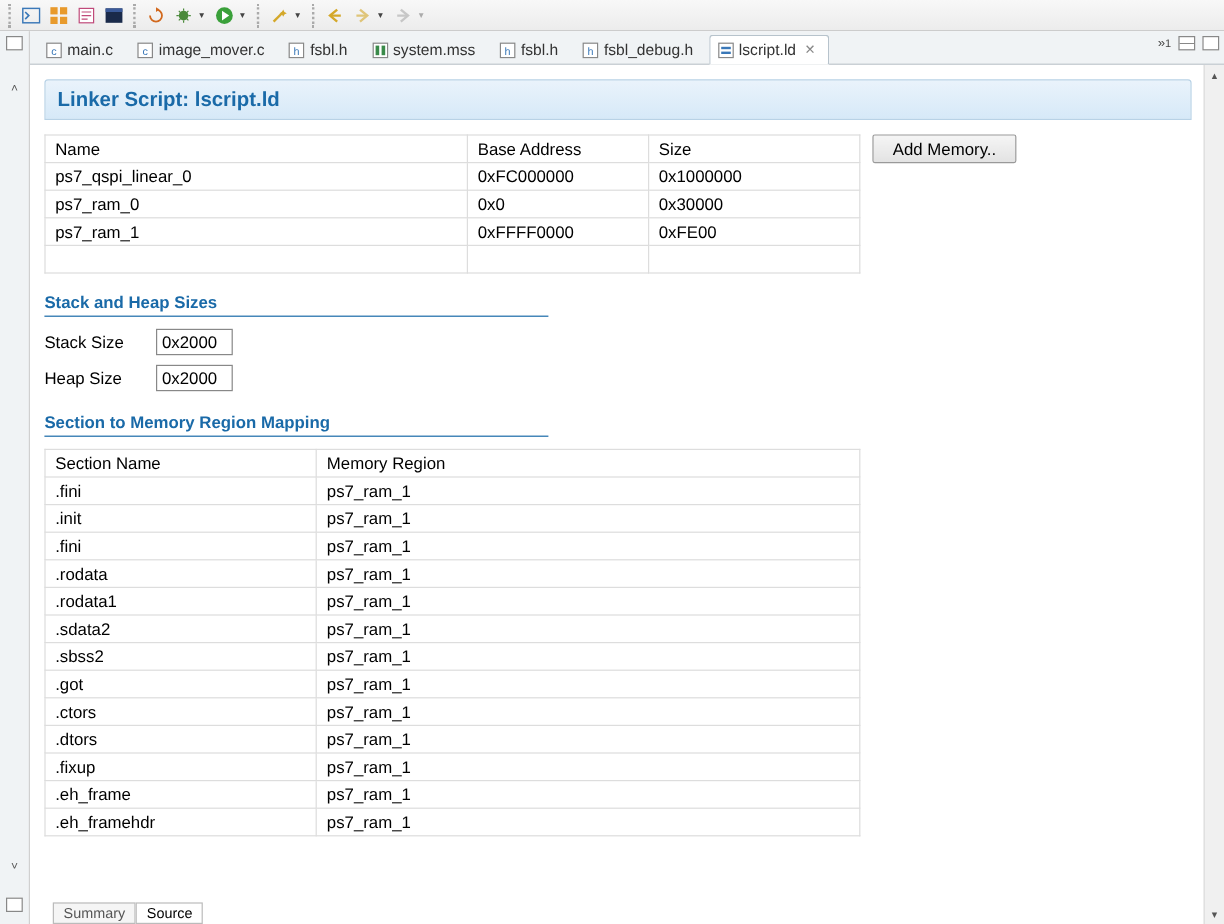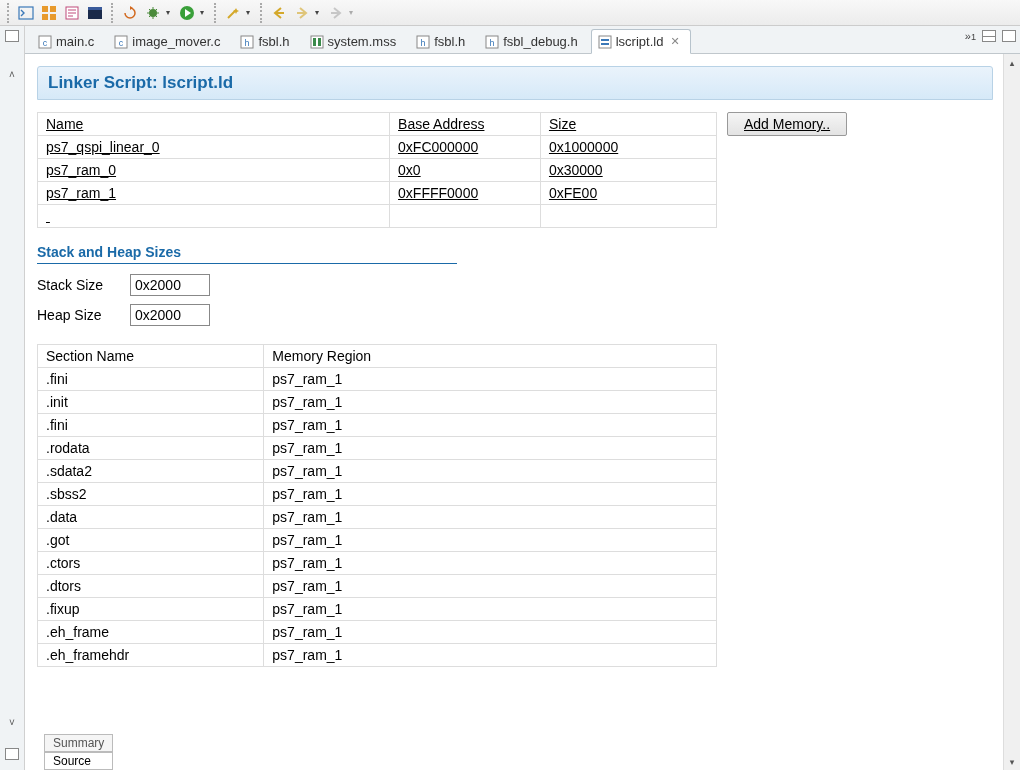--- a/index.html
+++ b/index.html
@@ -211,21 +211,20 @@
       font-weight: bold;
       color: #1a6aa8;
       margin-bottom: 12px;
     }
     
     .memory-section {
       display: flex;
       align-items: flex-start;
       gap: 10px;
       margin-bottom: 16px;
-      text-decoration: underline;
     }
     
     .data-table {
       border: 1px solid #bbb;
       border-collapse: collapse;
       background: #fff;
     }
     .data-table th, .data-table td {
       border: 1px solid #ddd;
       padding: 3px 8px;
@@ -268,35 +267,34 @@
       margin-bottom: 8px;
     }
     .form-row label {
       width: 75px;
       font-size: 14px;
     }
     .form-row input {
       border: 1px solid #888;
       padding: 2px 4px;
       font-size: 14px;
-      width: 80px;
+      width: 64px;
     }
     .stack-heap { margin-bottom: 18px; }
     
     .section-table { width: 680px; }
     .section-table th:nth-child(1), .section-table td:nth-child(1) { width: 225px; }
     .section-table th:nth-child(2), .section-table td:nth-child(2) { width: 450px; }
     
     .bottom-tabs {
       position: absolute;
       bottom: 0;
       left: 44px;
       display: flex;
       font-size: 12px;
-      flex-direction: column;
     }
     .bottom-tab {
       padding: 1px 8px;
       border: 1px solid #bbb;
       background: #f5f5f5;
       cursor: pointer;
       color: #555;
     }
     .bottom-tab.active {
       background: #fff;
@@ -514,20 +512,21 @@
           <div class="form-row">
             <label>Stack Size</label>
             <input type="text" value="0x2000" style="">
           </div>
           <div class="form-row">
             <label>Heap Size</label>
             <input type="text" value="0x2000" style="">
           </div>
         </div>
 
+        <div class="section-heading">Section to Memory Region Mapping</div>
         <table class="data-table section-table">
           <thead>
             <tr>
               <th>Section Name</th>
               <th>Memory Region</th>
             </tr>
           </thead>
           <tbody id="section-tbody">
               <tr>
                 <td>.fini</td>
@@ -539,29 +538,29 @@
               </tr>
               <tr>
                 <td>.fini</td>
                 <td>ps7_ram_1</td>
               </tr>
               <tr>
                 <td>.rodata</td>
                 <td>ps7_ram_1</td>
               </tr>
               <tr>
+                <td>.rodata1</td>
+                <td>ps7_ram_1</td>
+              </tr>
+              <tr>
                 <td>.sdata2</td>
                 <td>ps7_ram_1</td>
               </tr>
               <tr>
                 <td>.sbss2</td>
-                <td>ps7_ram_1</td>
-              </tr>
-              <tr>
-                <td>.data</td>
                 <td>ps7_ram_1</td>
               </tr>
               <tr>
                 <td>.got</td>
                 <td>ps7_ram_1</td>
               </tr>
               <tr>
                 <td>.ctors</td>
                 <td>ps7_ram_1</td>
               </tr>

